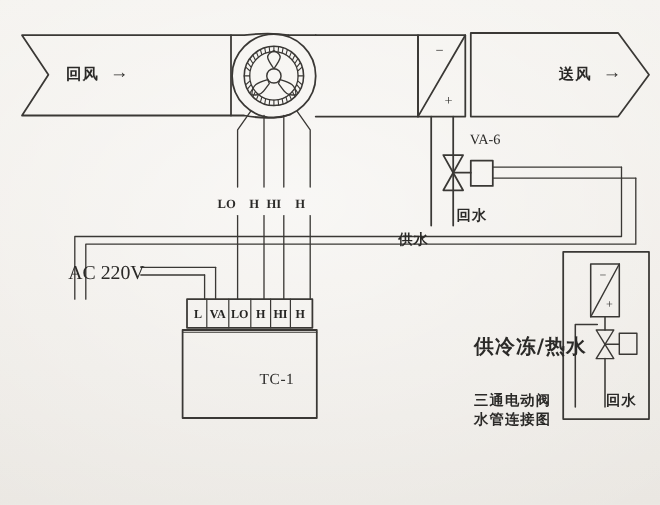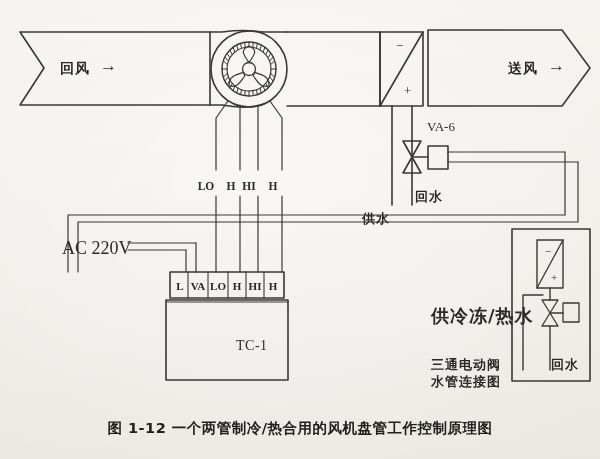--- a/index.html
+++ b/index.html
@@ -272,15 +272,14 @@
 
   <div class="lbl lbl-en" style="left:208px; top:339px; font-size:14px; letter-spacing:0.5px;margin-left:28px;">TC-1</div>
 
   <div class="lbl lbl-cn" style="left:431px; top:307px; font-size:18px;">供冷冻/热水</div>
   <div class="lbl lbl-cn" style="left:431px; top:358px; font-size:13px;">三通电动阀</div>
   <div class="lbl lbl-cn" style="left:431px; top:375px; font-size:13px;">水管连接图</div>
   <div class="lbl lbl-cn" style="left:551px; top:358px; font-size:13px;">回水</div>
   <div class="lbl lbl-en" style="left:545px; top:246px; font-size:11px;">−</div>
   <div class="lbl lbl-en" style="left:551px; top:272px; font-size:11px;">+</div>
 
-  <div id="caption">图 1-12   一个两管制冷/热合用的风机盘管工作控制原理图</div>
 
 </div>
 
 </body></html>

